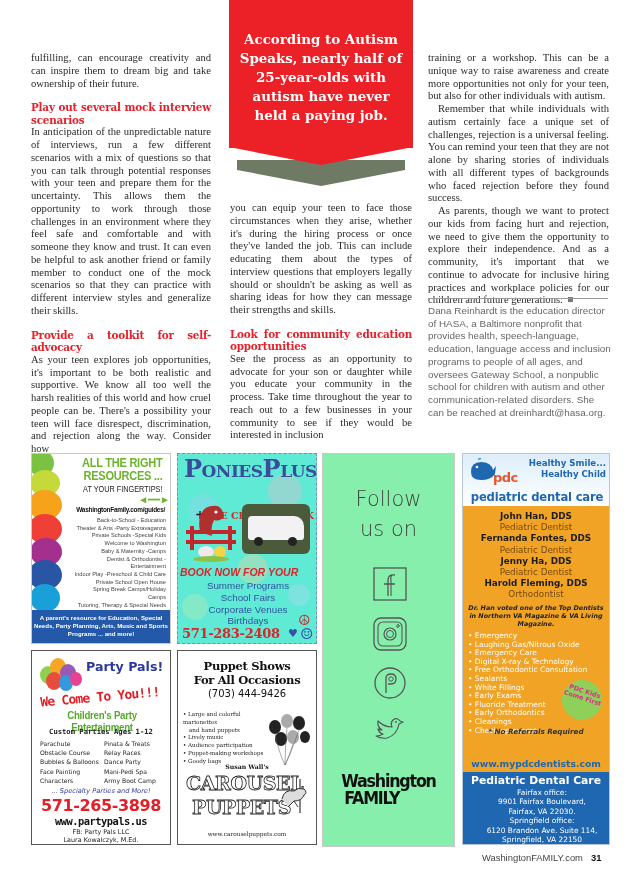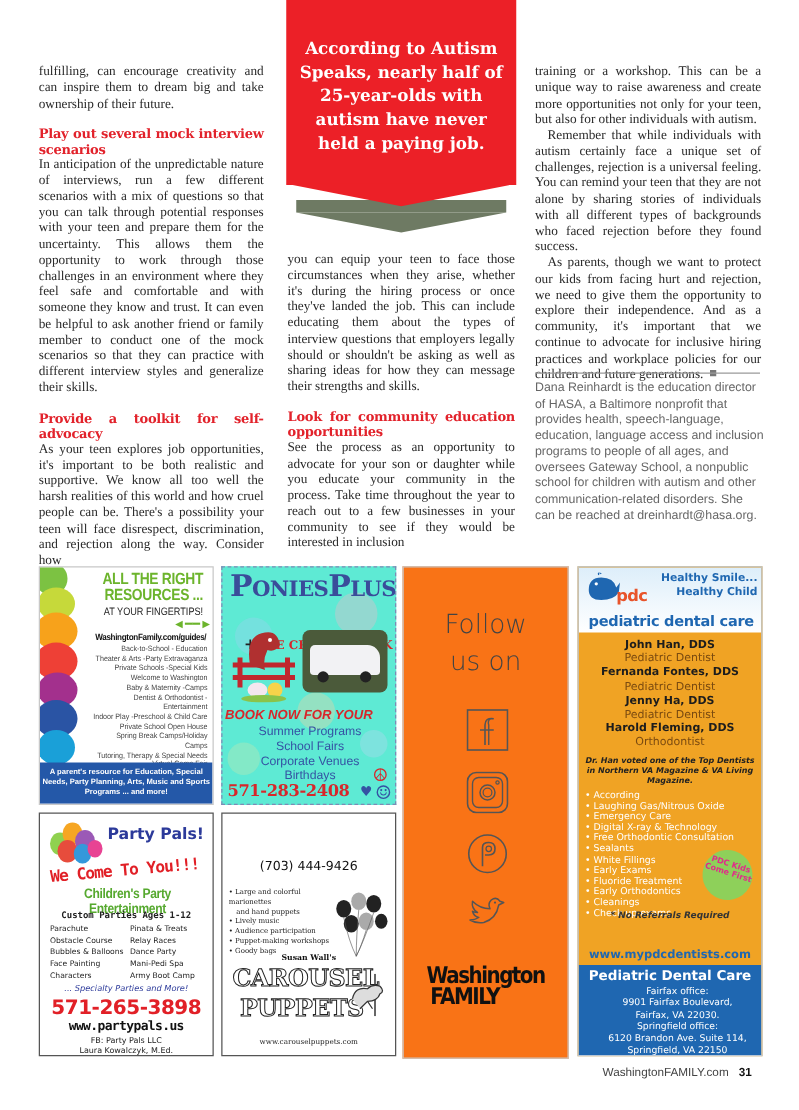--- a/index.html
+++ b/index.html
@@ -47,21 +47,21 @@
   #ad-ponies .horse { position: absolute; left: 8px; top: 48px; width: 50px; height: 60px; }
   #ad-ponies .van { position: absolute; left: 64px; top: 50px; width: 68px; height: 50px; background: #4b5a3a; border-radius: 6px; overflow: hidden; }
   #ad-ponies .van .body { position: absolute; left: 6px; top: 12px; width: 56px; height: 24px; background: #f2f2f4; border-radius: 4px 10px 3px 3px; }
   #ad-ponies .van .w1, #ad-ponies .van .w2 { position: absolute; top: 33px; width: 9px; height: 9px; border-radius: 50%; background: #222; }
   #ad-ponies .van .w1 { left: 12px; } #ad-ponies .van .w2 { left: 46px; }
   #ad-ponies .book { position: absolute; left: 2px; top: 112px; width: 136px; text-align: left; color: #d8262a; font-family: "Liberation Sans", sans-serif; font-style: italic; font-weight: bold; font-size: 10.5px; }
   #ad-ponies ul { position: absolute; left: 2px; top: 126px; width: 136px; list-style: none; text-align: center; color: #3552a3; font-family: "Liberation Sans", sans-serif; font-size: 9.8px; line-height: 11.8px; }
   #ad-ponies .phone { position: absolute; left: 4px; top: 172px; color: #d8262a; font-family: "DejaVu Serif", serif; font-weight: bold; font-size: 13px; letter-spacing: -0.3px; }
   #ad-ponies .icons { position: absolute; left: 110px; top: 160px; width: 28px; height: 28px; font-size: 11px; color: #3552a3; }
 
-  #ad-follow { left: 322px; top: 453px; width: 133px; height: 394px; border: 1px solid #c8c8c8; background: #f97316; text-align: center; }
+  #ad-follow { left: 322px; top: 453px; width: 133px; height: 394px; border: 1px solid #c8c8c8; background: #86efac; text-align: center; }
   #ad-follow .hd { position: absolute; left: 0; top: 30px; width: 131px; font-family: "DejaVu Sans", sans-serif; font-weight: 300; color: #444; font-size: 21px; line-height: 30px; }
   #ad-follow .soc { position: absolute; left: 50px; width: 34px; height: 34px; }
   #ad-follow .brand { position: absolute; left: 0; top: 318px; width: 131px; font-family: "DejaVu Sans", sans-serif; font-weight: bold; color: #111; font-size: 18.5px; line-height: 17px; letter-spacing: -1.4px; transform: scaleX(0.86); }
 
   #ad-dental { left: 462px; top: 453px; width: 148px; height: 392px; background: #f0a324; border: 1px solid #b9c6d5; }
   #ad-dental .top { position: absolute; left: 0; top: 0; width: 146px; height: 52px; background: linear-gradient(#ddeefa, #ffffff); }
   #ad-dental .slogan { position: absolute; left: 58px; top: 4px; width: 88px; text-align: right; font-family: "DejaVu Sans", sans-serif; font-weight: bold; color: #1f67b1; font-size: 8.6px; line-height: 11px; padding-right: 3px; }
   #ad-dental .pdc { position: absolute; left: 4px; top: 36px; width: 140px; text-align: center; color: #1f67b1; font-family: "DejaVu Sans", sans-serif; font-weight: bold; font-size: 11.6px; letter-spacing: -0.2px; }
   #ad-dental .whale { position: absolute; left: 6px; top: 4px; width: 28px; height: 24px; }
   #ad-dental .docs { position: absolute; left: 0; top: 57px; width: 146px; text-align: center; font-family: "DejaVu Sans", sans-serif; font-size: 8.8px; line-height: 11.2px; }
@@ -257,21 +257,21 @@
     <div class="r">Pediatric Dentist</div>
     <div class="n">Fernanda Fontes, DDS</div>
     <div class="r">Pediatric Dentist</div>
     <div class="n">Jenny Ha, DDS</div>
     <div class="r">Pediatric Dentist</div>
     <div class="n">Harold Fleming, DDS</div>
     <div class="r">Orthodontist</div>
   </div>
   <div class="note">Dr. Han voted one of the Top Dentists in Northern VA Magazine &amp; VA Living Magazine.</div>
   <ul>
-    <li>According</li>
+    <li>Emergency</li>
     <li>Laughing Gas/Nitrous Oxide</li>
     <li>Emergency Care</li>
     <li>Digital X-ray &amp; Technology</li>
     <li>Free Orthodontic Consultation</li>
     <li>Sealants</li>
     <li>White Fillings</li>
     <li>Early Exams</li>
     <li>Fluoride Treatment</li>
     <li>Early Orthodontics</li>
     <li>Cleanings</li>
@@ -321,20 +321,24 @@
   <div class="spec">... Specialty Parties and More!</div>
   <div class="phone">571-265-3898</div>
   <div class="web">www.partypals.us</div>
   <div class="fb">
     <div>FB: Party Pals LLC</div>
     <div>Laura Kowalczyk, M.Ed.</div>
   </div>
 </div>
 
 <div class="ad" id="ad-puppets">
+  <div class="t">
+    <div>Puppet Shows</div>
+    <div>For All Occasions</div>
+  </div>
   <div class="ph">(703) 444-9426</div>
   <ul>
     <li>• <span>Large and colorful marionettes</span></li>
     <li style="padding-left:6px;"><span>and hand puppets</span></li>
     <li>• <span>Lively music</span></li>
     <li>• <span>Audience participation</span></li>
     <li>• <span>Puppet-making workshops</span></li>
     <li>• <span>Goody bags</span></li>
   </ul>
   <svg class="bal" viewBox="0 0 50 60">

